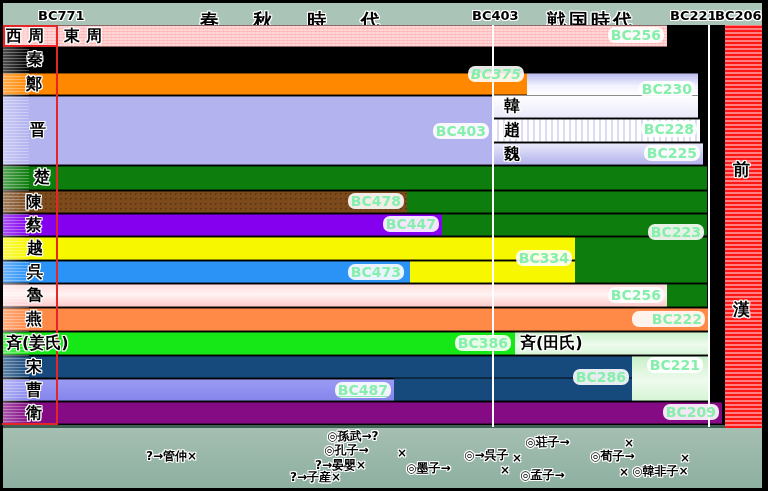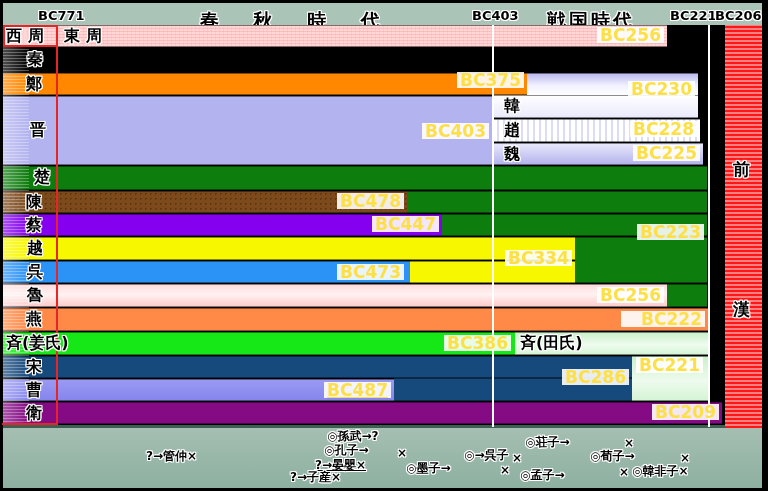--- a/index.html
+++ b/index.html
@@ -11,22 +11,22 @@
   #footer{position:absolute;left:3px;top:428px;width:759px;height:60px;
           background:linear-gradient(180deg,#a5bfb2,#8db0a1);}
   #footline{position:absolute;left:3px;top:425px;width:759px;height:3px;background:#3f5f53;}
   
   .ol{text-shadow:-1px -1px 0 #fff,1px -1px 0 #fff,-1px 1px 0 #fff,1px 1px 0 #fff,
       -1px 0 0 #fff,1px 0 0 #fff,0 -1px 0 #fff,0 1px 0 #fff;}
   .hlabel{position:absolute;top:5px;font-weight:bold;font-size:13px;color:#000;white-space:nowrap;}
   .era{font-size:19px;}
   .slabel{position:absolute;font-weight:bold;font-size:16px;line-height:1;color:#000;white-space:nowrap;z-index:7;}
   .spread{letter-spacing:6px;}
-  .bclabel{position:absolute;font-weight:bold;font-size:17px;line-height:16px;color:#fde047;
-           background:rgba(255,255,255,.9);border-radius:0;padding:0 3px;white-space:nowrap;z-index:7;}
+  .bclabel{position:absolute;font-weight:bold;font-size:14px;line-height:16px;color:#86efac;
+           background:rgba(255,255,255,.9);border-radius:7px;padding:0 3px;white-space:nowrap;z-index:7;}
   .ann{position:absolute;font-weight:bold;font-size:12px;line-height:1;color:#000;white-space:nowrap;}
   
   .bar{position:absolute;box-shadow:inset 0 1px 0 rgba(0,0,0,.45),inset 0 -1px 0 rgba(0,0,0,.45);z-index:1;}
   .pink{background-color:#ffd6d6;background-image:repeating-linear-gradient(0deg,rgba(255,130,130,.30) 0 1px,rgba(0,0,0,0) 1px 3px),repeating-linear-gradient(90deg,rgba(255,150,150,.20) 0 1px,rgba(0,0,0,0) 1px 4px);}
   .black{background:#000;}
   .orange{background:#ff8800;}
   .lavender{background:#b3b3f0;}
   .han-grad{background:linear-gradient(180deg,#b7b7ee 0%,#f2f2ff 55%,#ffffff 100%);}
   .han-white{background:linear-gradient(180deg,#ffffff,#e9e9fb);}
   .zhao-stripes{background:repeating-linear-gradient(90deg,#ffffff 0 4px,#dcdcf6 4px 6px);}
@@ -78,21 +78,21 @@
   <div id="footline"></div>
   <div id="footer"></div>
 <div class="bar pink" style="left: 3px; top: 25px; width: 664px; height: 22px;"></div>
     <div class="slabel ol spread" style="left: 6px; top: 28px;">西周</div>
     <div class="slabel ol spread" style="left: 64px; top: 28px;">東周</div>
     <div class="bclabel" style="right: 104px; top: 27px;">BC256</div>
     <div class="bar black" style="left: 3px; top: 48px; width: 708px; height: 24px;"></div>
     <div class="slabel ol" style="left: 27px; top: 51px;">秦</div>
     <div class="bar orange" style="left: 3px; top: 73px; width: 524px; height: 22px;"></div>
     <div class="slabel ol" style="left: 26px; top: 76px;">鄭</div>
-    <div class="bclabel" style="right: 244px; top: 72px;">BC375</div>
+    <div class="bclabel" style="right: 244px; top: 66px; font-style: italic;">BC375</div>
     <div class="bar lavender" style="left: 3px; top: 96px; width: 490px; height: 69px;"></div>
     <div class="slabel ol" style="left: 30px; top: 122px;">晋</div>
     <div class="bclabel" style="right: 279px; top: 123px;">BC403</div>
     <div class="bar han-grad" style="left: 527px; top: 73px; width: 171px; height: 23px;"></div>
     <div class="bclabel" style="right: 73px; top: 81px;">BC230</div>
     <div class="bar han-white" style="left: 493px; top: 95px; width: 205px; height: 23px;"></div>
     <div class="slabel ol" style="left: 504px; top: 98px;">韓</div>
     <div class="bar zhao-stripes" style="left: 493px; top: 119px; width: 207px; height: 23px;"></div>
     <div class="slabel ol" style="left: 504px; top: 122px;">趙</div>
     <div class="bclabel" style="right: 71px; top: 121px; margin-left: 20px;">BC228</div>
@@ -142,21 +142,21 @@
     <div class="bar dark-purple" style="left: 3px; top: 402px; width: 719px; height: 22px;"></div>
     <div class="slabel ol" style="left: 26px; top: 405px;">衛</div>
     <div class="bclabel" style="right: 49px; top: 404px;">BC209</div>
     <div class="guide" style="left: 56px; top: 25px; width: 2px; height: 400px; background: rgb(230, 38, 38);"></div>
     <div class="guide" style="left: 492px; top: 25px; width: 2px; height: 402px; background: rgb(255, 255, 255);"></div>
     <div class="guide" style="left: 708px; top: 25px; width: 2px; height: 402px; background: rgb(255, 255, 255);"></div>
     <div class="ann ol" style="left: 146px; top: 450px;">?→管仲×</div>
     <div class="ann ol" style="left: 327px; top: 430px;">◎孫武→?</div>
     <div class="ann ol" style="left: 309px; top: 444px; padding-left: 15px;">◎孔子→</div>
     <div class="ann ol" style="left: 397px; top: 447px;">×</div>
-    <div class="ann ol" style="left: 315px; top: 459px; text-decoration: underline;">?→晏嬰×</div>
+    <div class="ann ol" style="left: 315px; top: 459px;">?→晏嬰×</div>
     <div class="ann ol" style="left: 290px; top: 471px;">?→子産×</div>
     <div class="ann ol" style="left: 406px; top: 462px;">◎墨子→</div>
     <div class="ann ol" style="left: 500px; top: 464px;">×</div>
     <div class="ann ol" style="left: 464px; top: 449px;">◎→呉子</div>
     <div class="ann ol" style="left: 512px; top: 452px;">×</div>
     <div class="ann ol" style="left: 525px; top: 436px;">◎荘子→</div>
     <div class="ann ol" style="left: 624px; top: 437px;">×</div>
     <div class="ann ol" style="left: 520px; top: 469px;">◎孟子→</div>
     <div class="ann ol" style="left: 619px; top: 466px;">×</div>
     <div class="ann ol" style="left: 590px; top: 450px;">◎荀子→</div>

